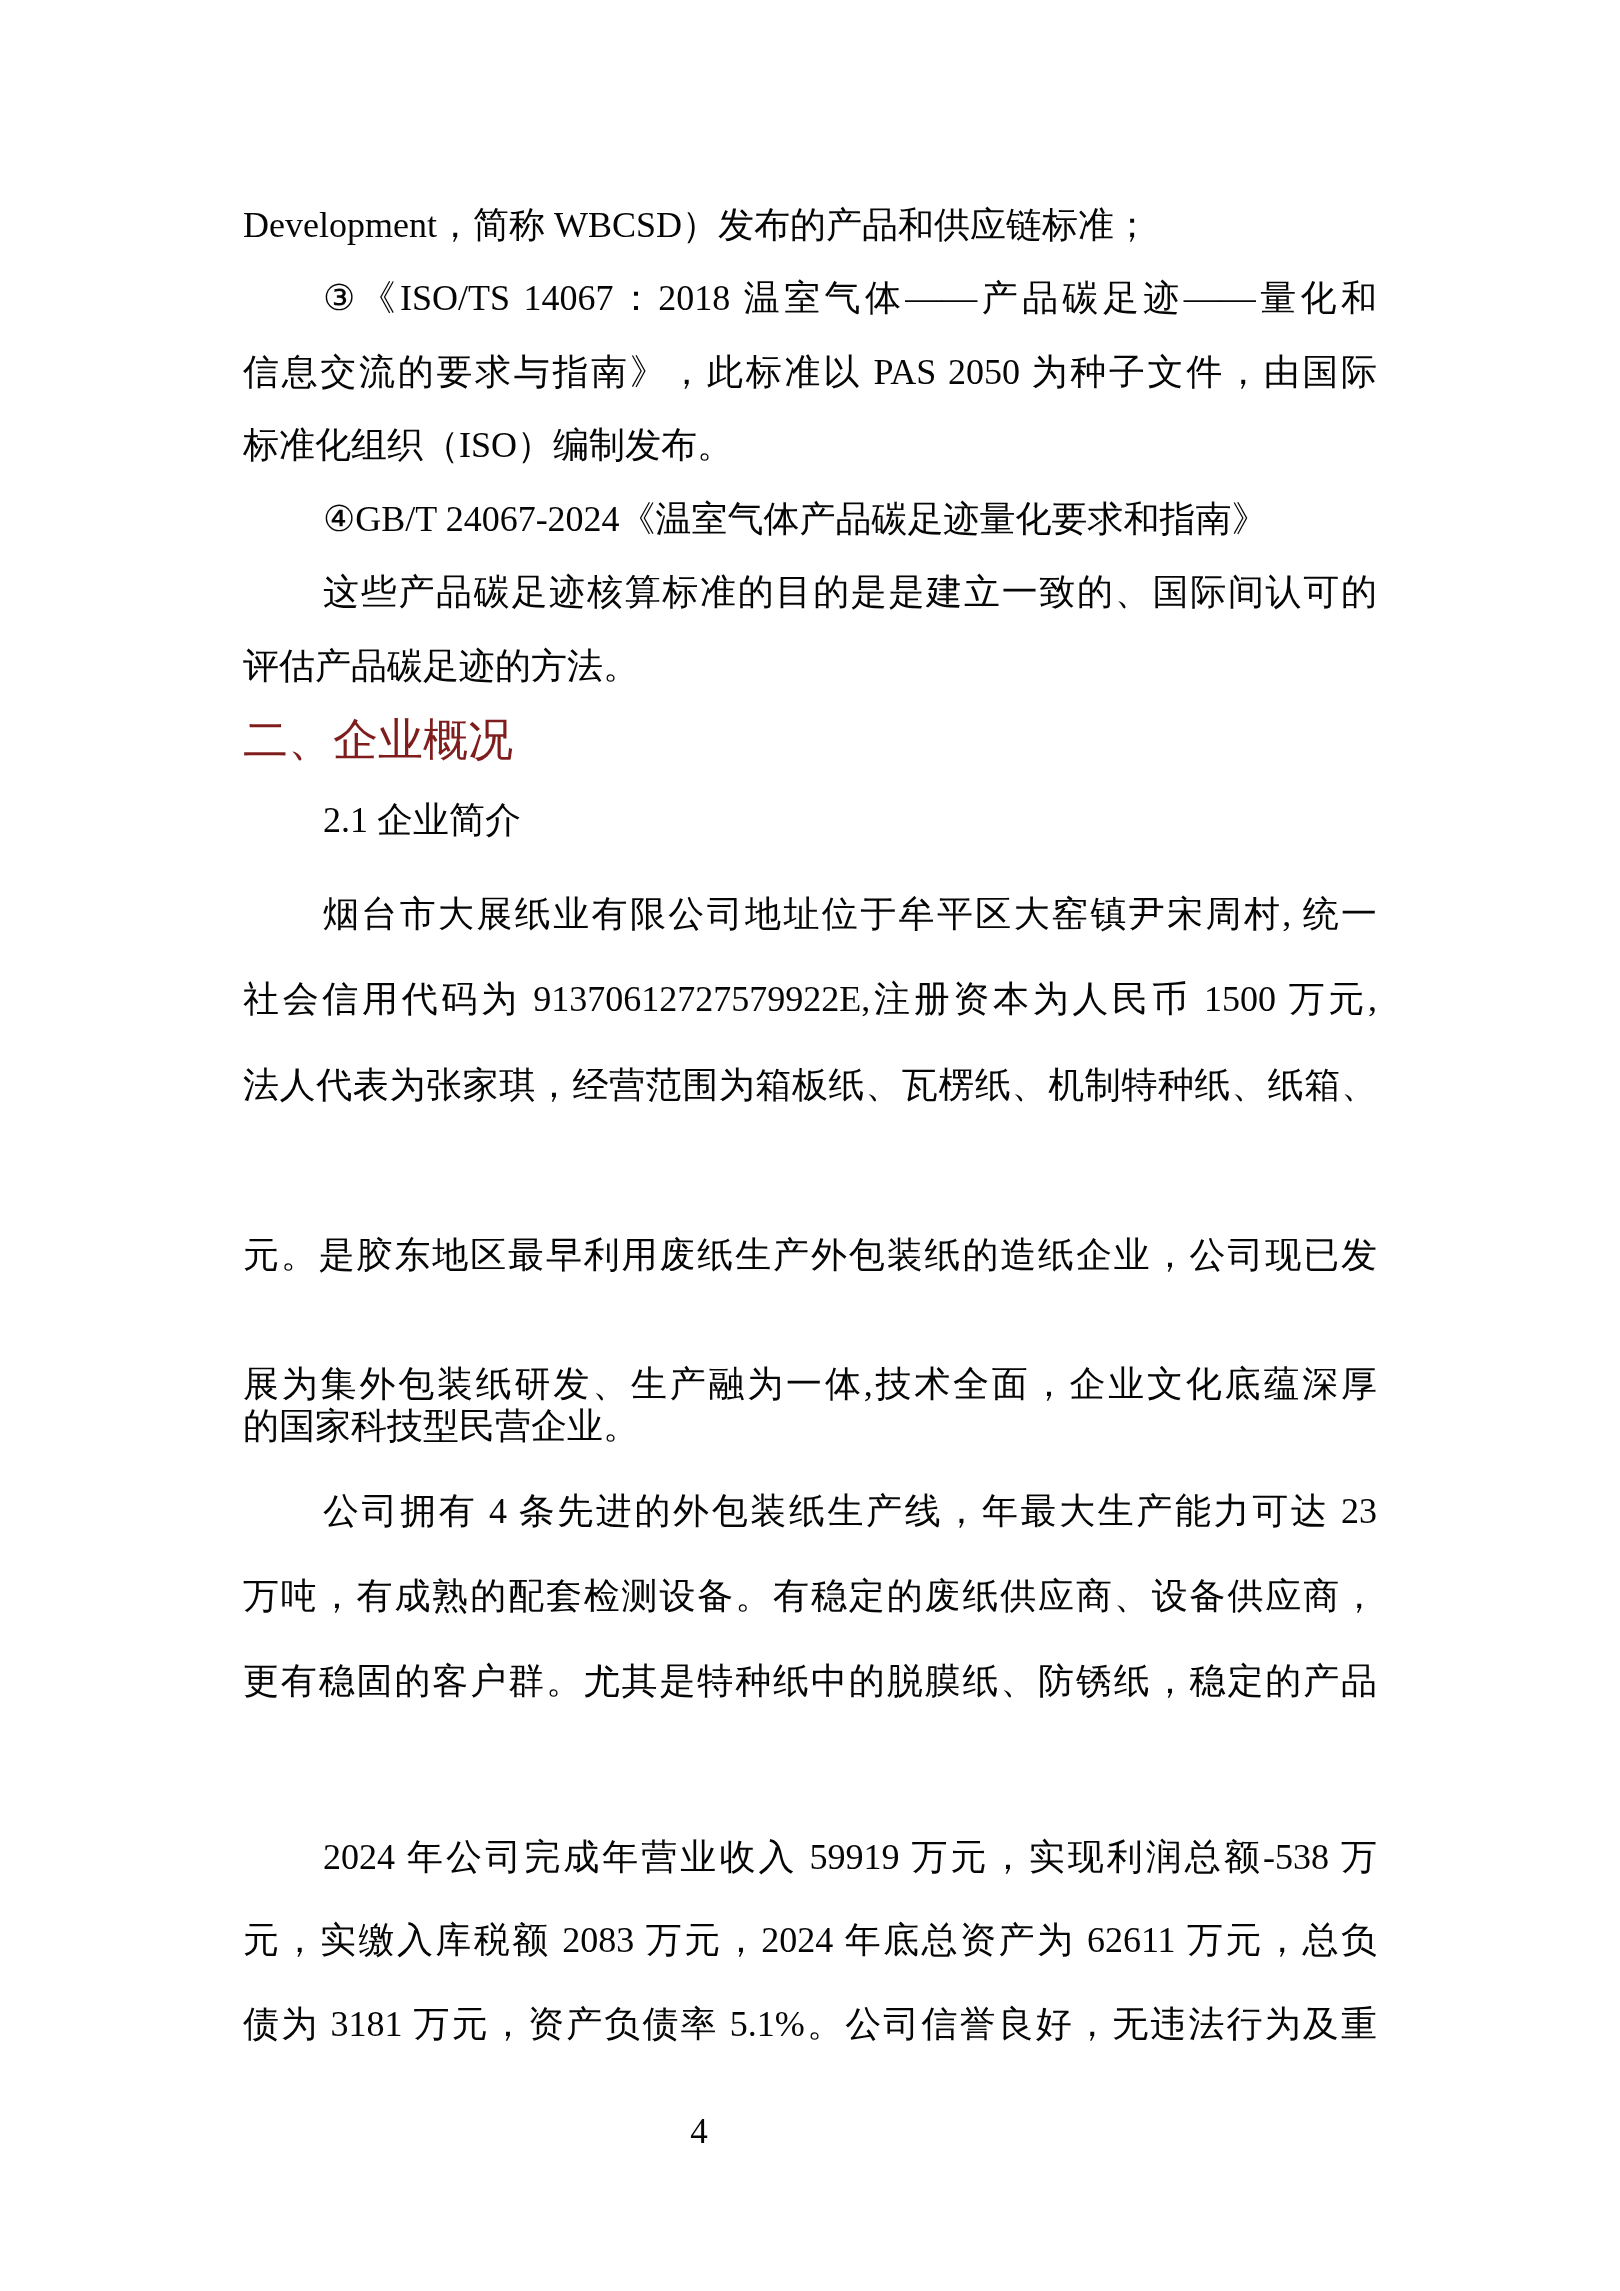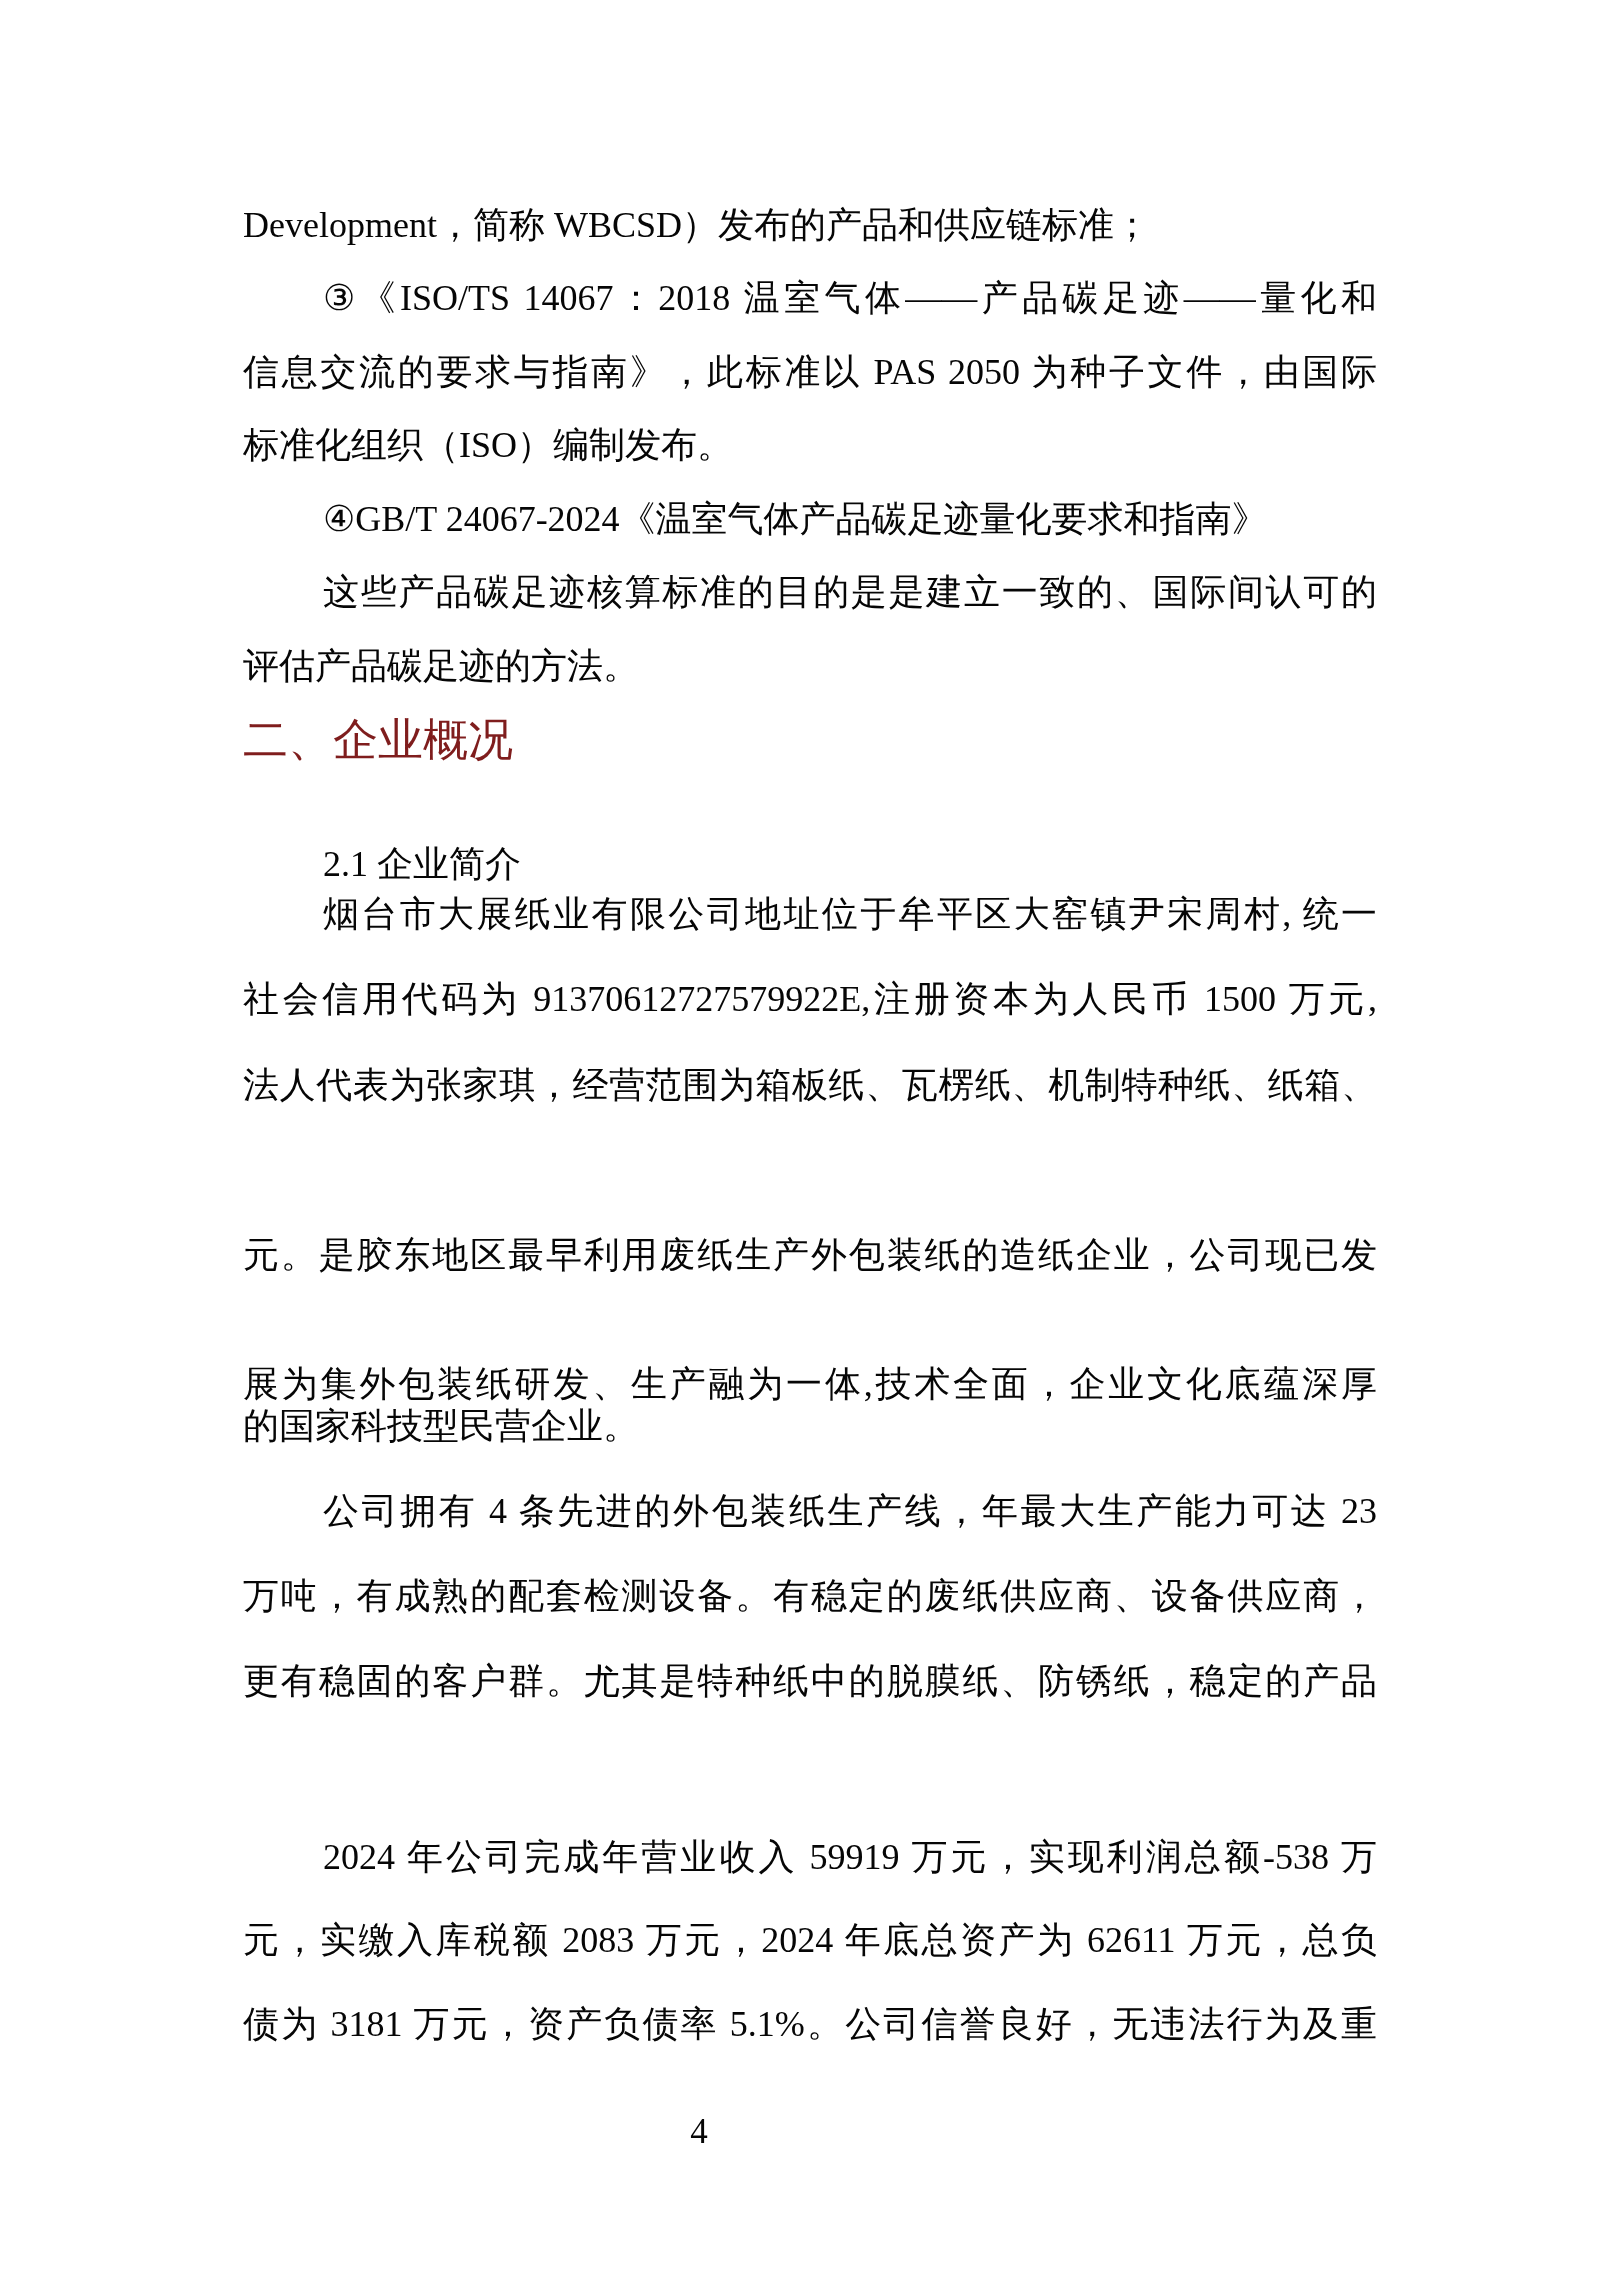--- a/index.html
+++ b/index.html
@@ -50,21 +50,20 @@
     white-space: nowrap;
   }
   .sub {
     position: absolute;
     left: 323px;
     width: 1054px;
     font-size: 36px;
     line-height: 49px;
     color: #060606;
     white-space: nowrap;
-    margin-top: 44px;
   }
   .pageno {
     position: absolute;
     left: 0;
     width: 100%;
     text-align: center;
     font-size: 35px;
     line-height: 45px;
     color: #060606;
   }

